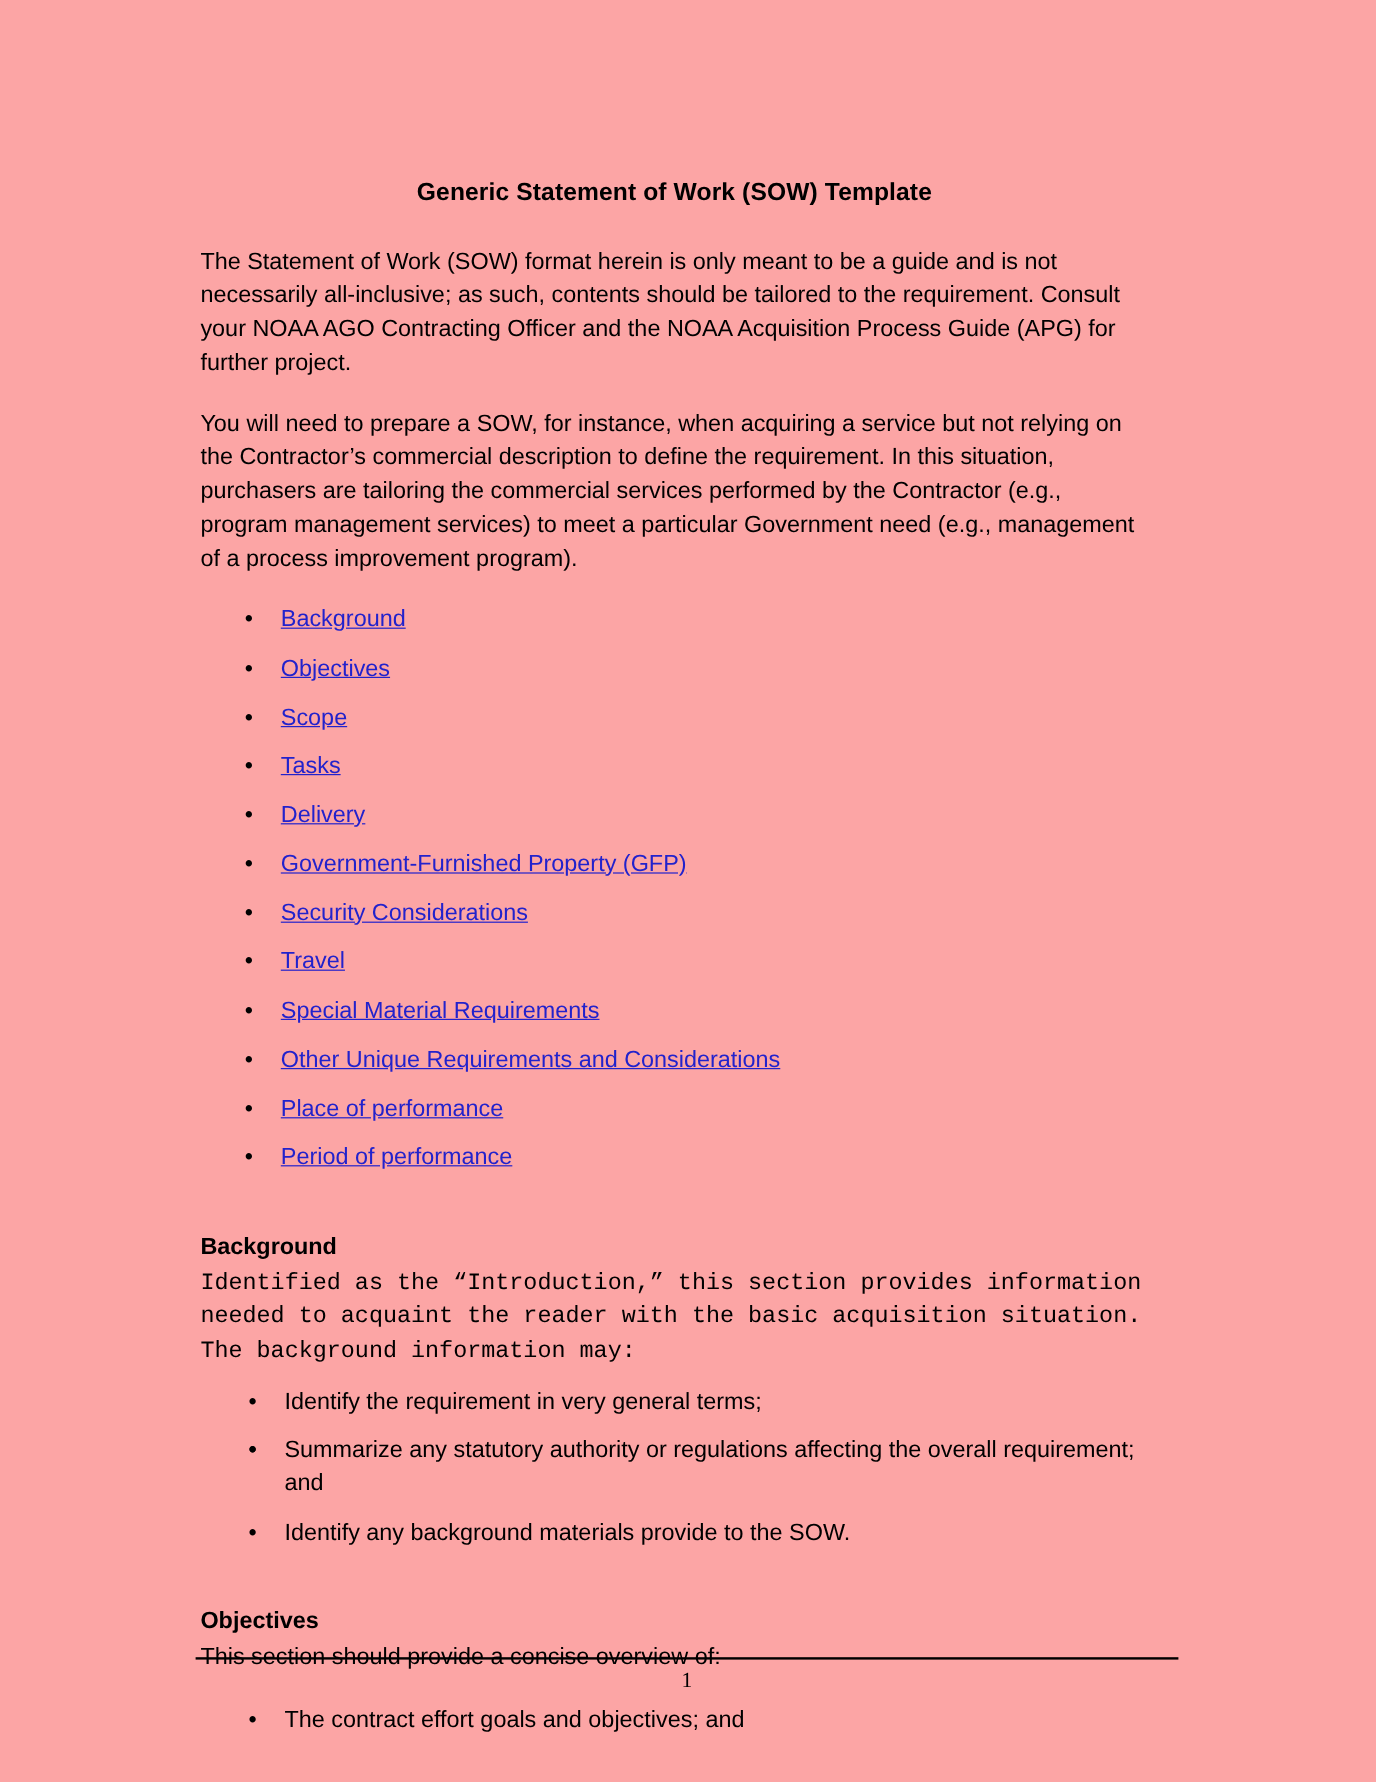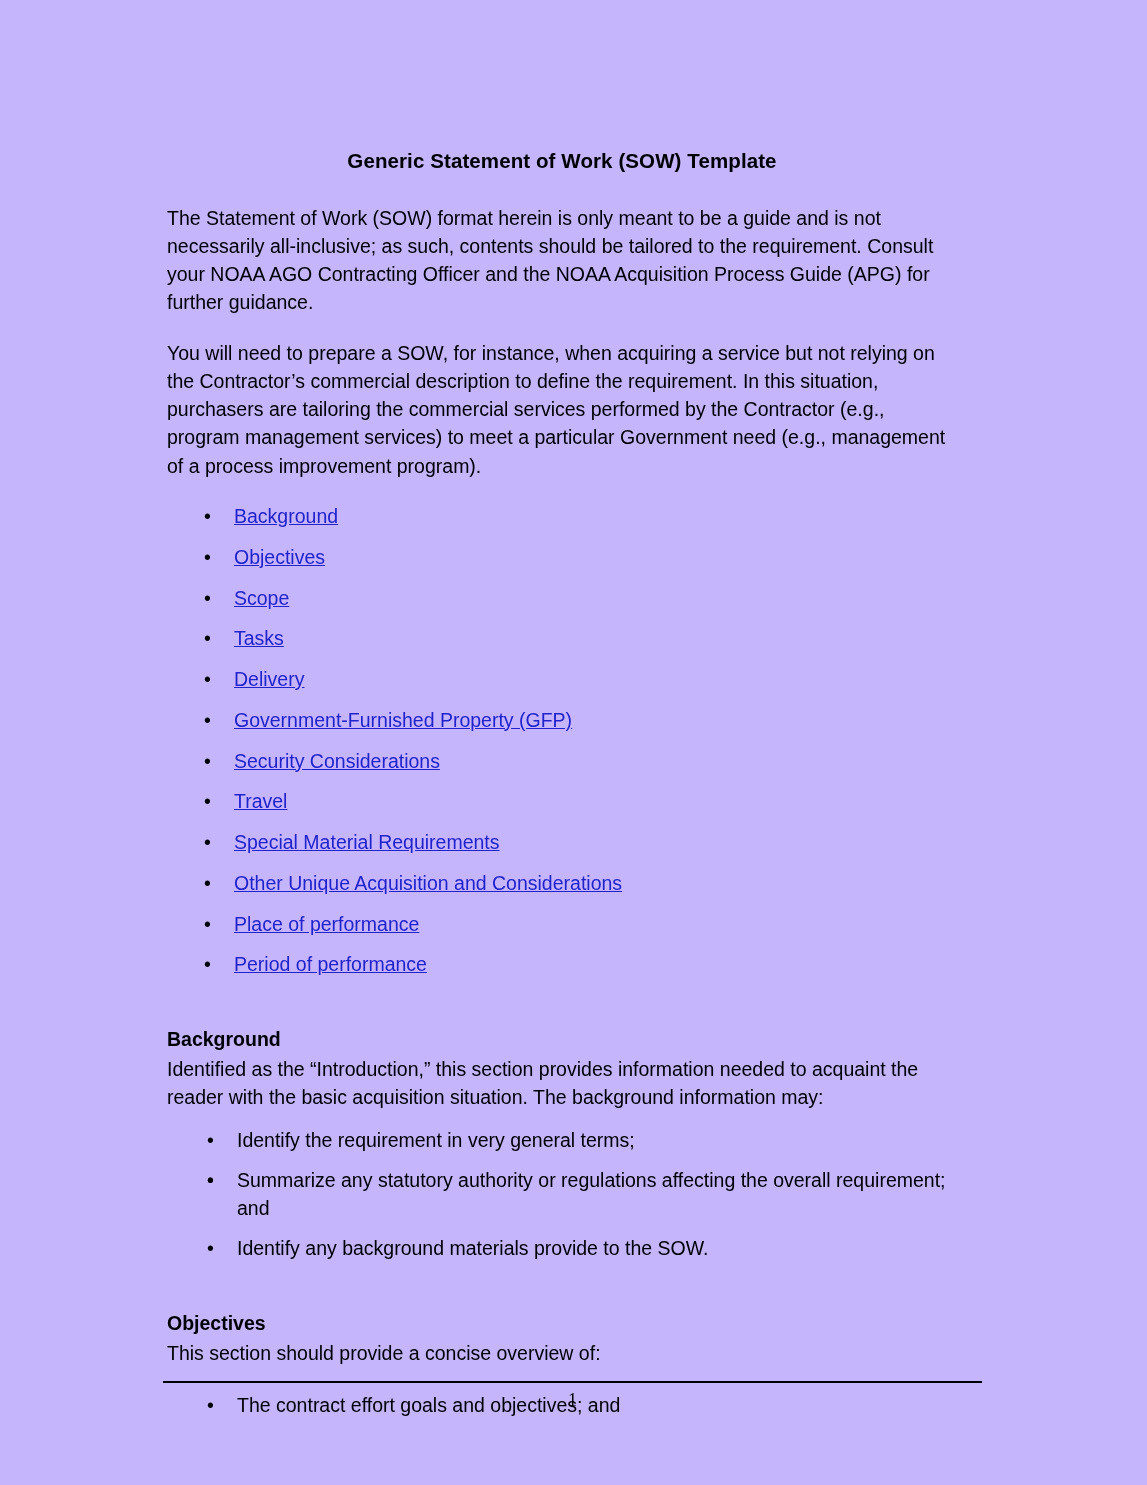--- a/index.html
+++ b/index.html
@@ -9,21 +9,21 @@
     background: #ffffff;
   }
   body {
     font-family: "Liberation Sans", sans-serif;
     color: #000000;
   }
   .page {
     position: relative;
     width: 1147px;
     height: 1485px;
-    background: #c4b5fd;
+    background: #fca5a5;
     box-sizing: border-box;
     overflow: hidden;
   }
   .content {
     position: absolute;
     left: 167px;
     top: 148px;
     width: 790px;
   }
   .doc-title {
@@ -114,21 +114,21 @@
 </style>
 </head>
 <body>
 
 <div class="page">
 
   <div class="content">
 
     <h1 class="doc-title">Generic Statement of Work (SOW) Template</h1>
 
-    <p class="body-text">The Statement of Work (SOW) format herein is only meant to be a guide and is not necessarily all-inclusive; as such, contents should be tailored to the requirement. Consult your NOAA AGO Contracting Officer and the NOAA Acquisition Process Guide (APG) for further guidance.</p>
+    <p class="body-text">The Statement of Work (SOW) format herein is only meant to be a guide and is not necessarily all-inclusive; as such, contents should be tailored to the requirement. Consult your NOAA AGO Contracting Officer and the NOAA Acquisition Process Guide (APG) for further project.</p>
 
     <p class="body-text">You will need to prepare a SOW, for instance, when acquiring a service but not relying on the Contractor’s commercial description to define the requirement. In this situation, purchasers are tailoring the commercial services performed by the Contractor (e.g., program management services) to meet a particular Government need (e.g., management of a process improvement program).</p>
 
 
     <ul class="doc-list link-list">
       <li>
         <span class="bullet">•</span>
         <a class="doc-link" href="#">Background</a>
       </li>
       <li>
@@ -158,35 +158,35 @@
       <li>
         <span class="bullet">•</span>
         <a class="doc-link" href="#">Travel</a>
       </li>
       <li>
         <span class="bullet">•</span>
         <a class="doc-link" href="#">Special Material Requirements</a>
       </li>
       <li>
         <span class="bullet">•</span>
-        <a class="doc-link" href="#">Other Unique Acquisition and Considerations</a>
+        <a class="doc-link" href="#">Other Unique Requirements and Considerations</a>
       </li>
       <li>
         <span class="bullet">•</span>
         <a class="doc-link" href="#">Place of performance</a>
       </li>
       <li>
         <span class="bullet">•</span>
         <a class="doc-link" href="#">Period of performance</a>
       </li>
     </ul>
 
     <h2 class="section-heading spaced-above">Background</h2>
 
-    <p class="body-text" style="margin-bottom:14px;">Identified as the “Introduction,” this section provides information needed to acquaint the reader with the basic acquisition situation. The background information may:</p>
+    <p class="body-text" style="margin-bottom:14px;font-family:Liberation Mono, monospace;">Identified as the “Introduction,” this section provides information needed to acquaint the reader with the basic acquisition situation. The background information may:</p>
 
     <ul class="doc-list plain-list">
       <li>
         <span class="bullet">•</span>
         <span>Identify the requirement in very general terms;</span>
       </li>
       <li>
         <span class="bullet">•</span>
       </li>
       <li>

